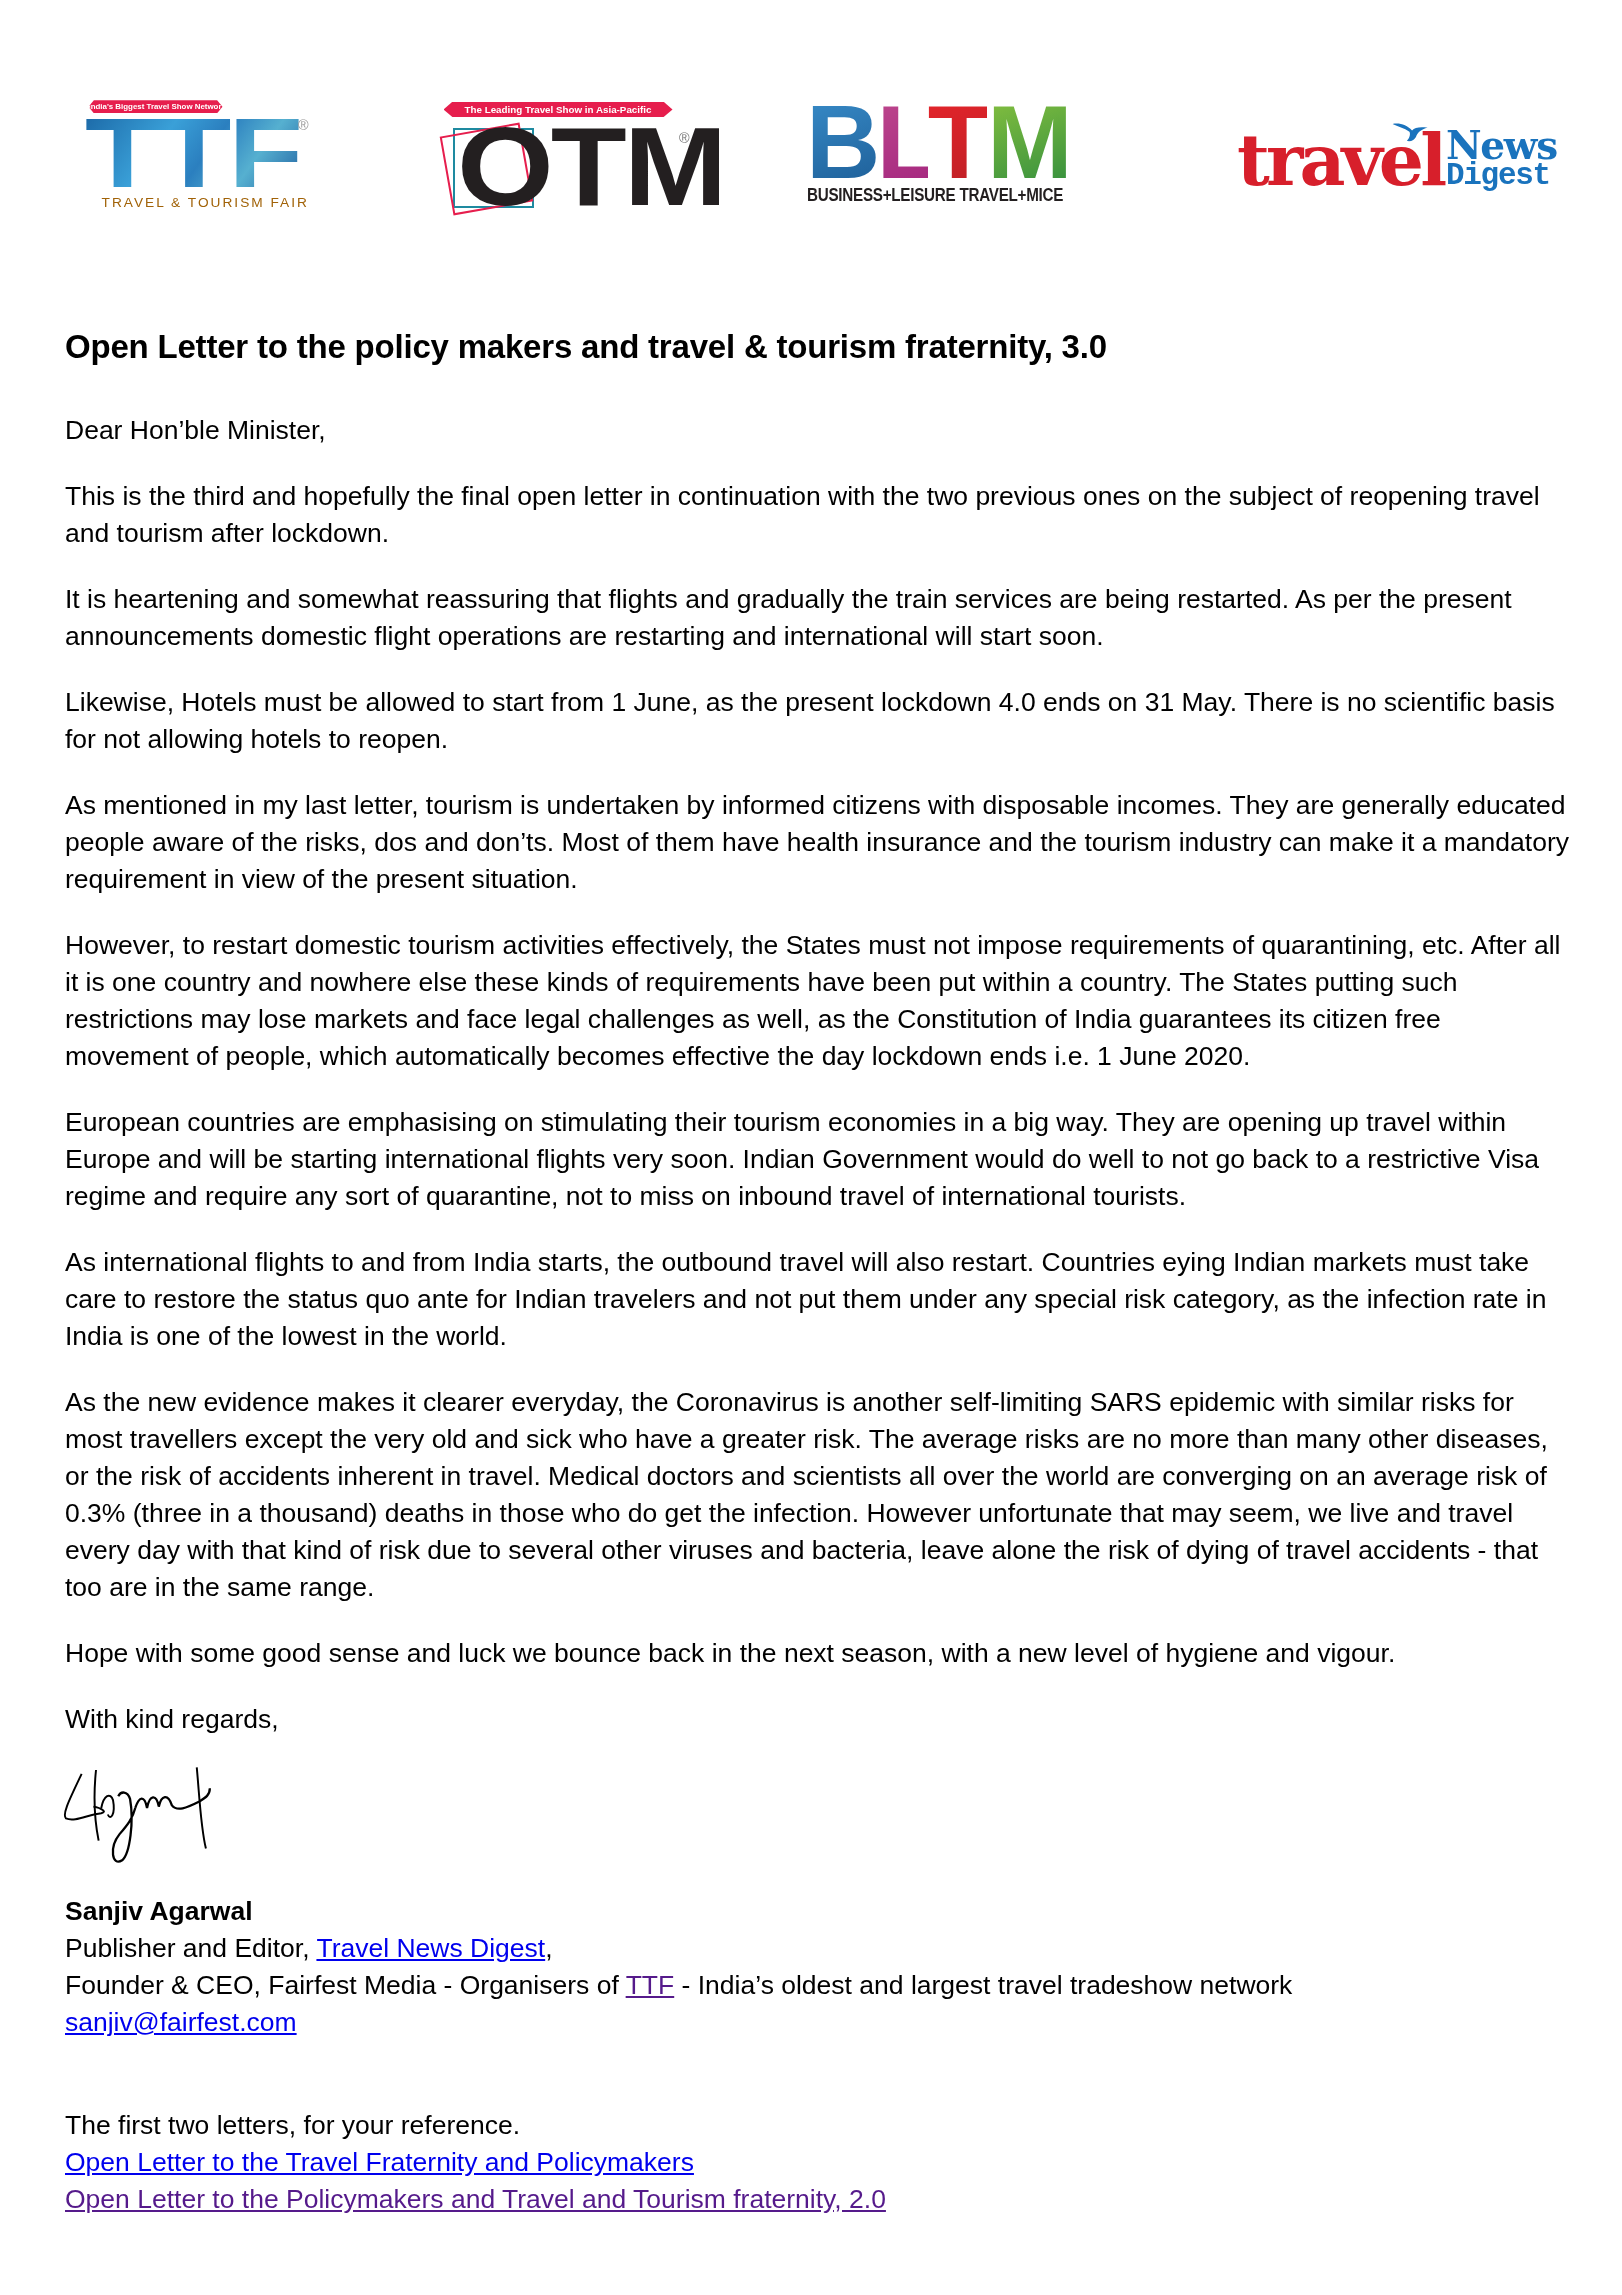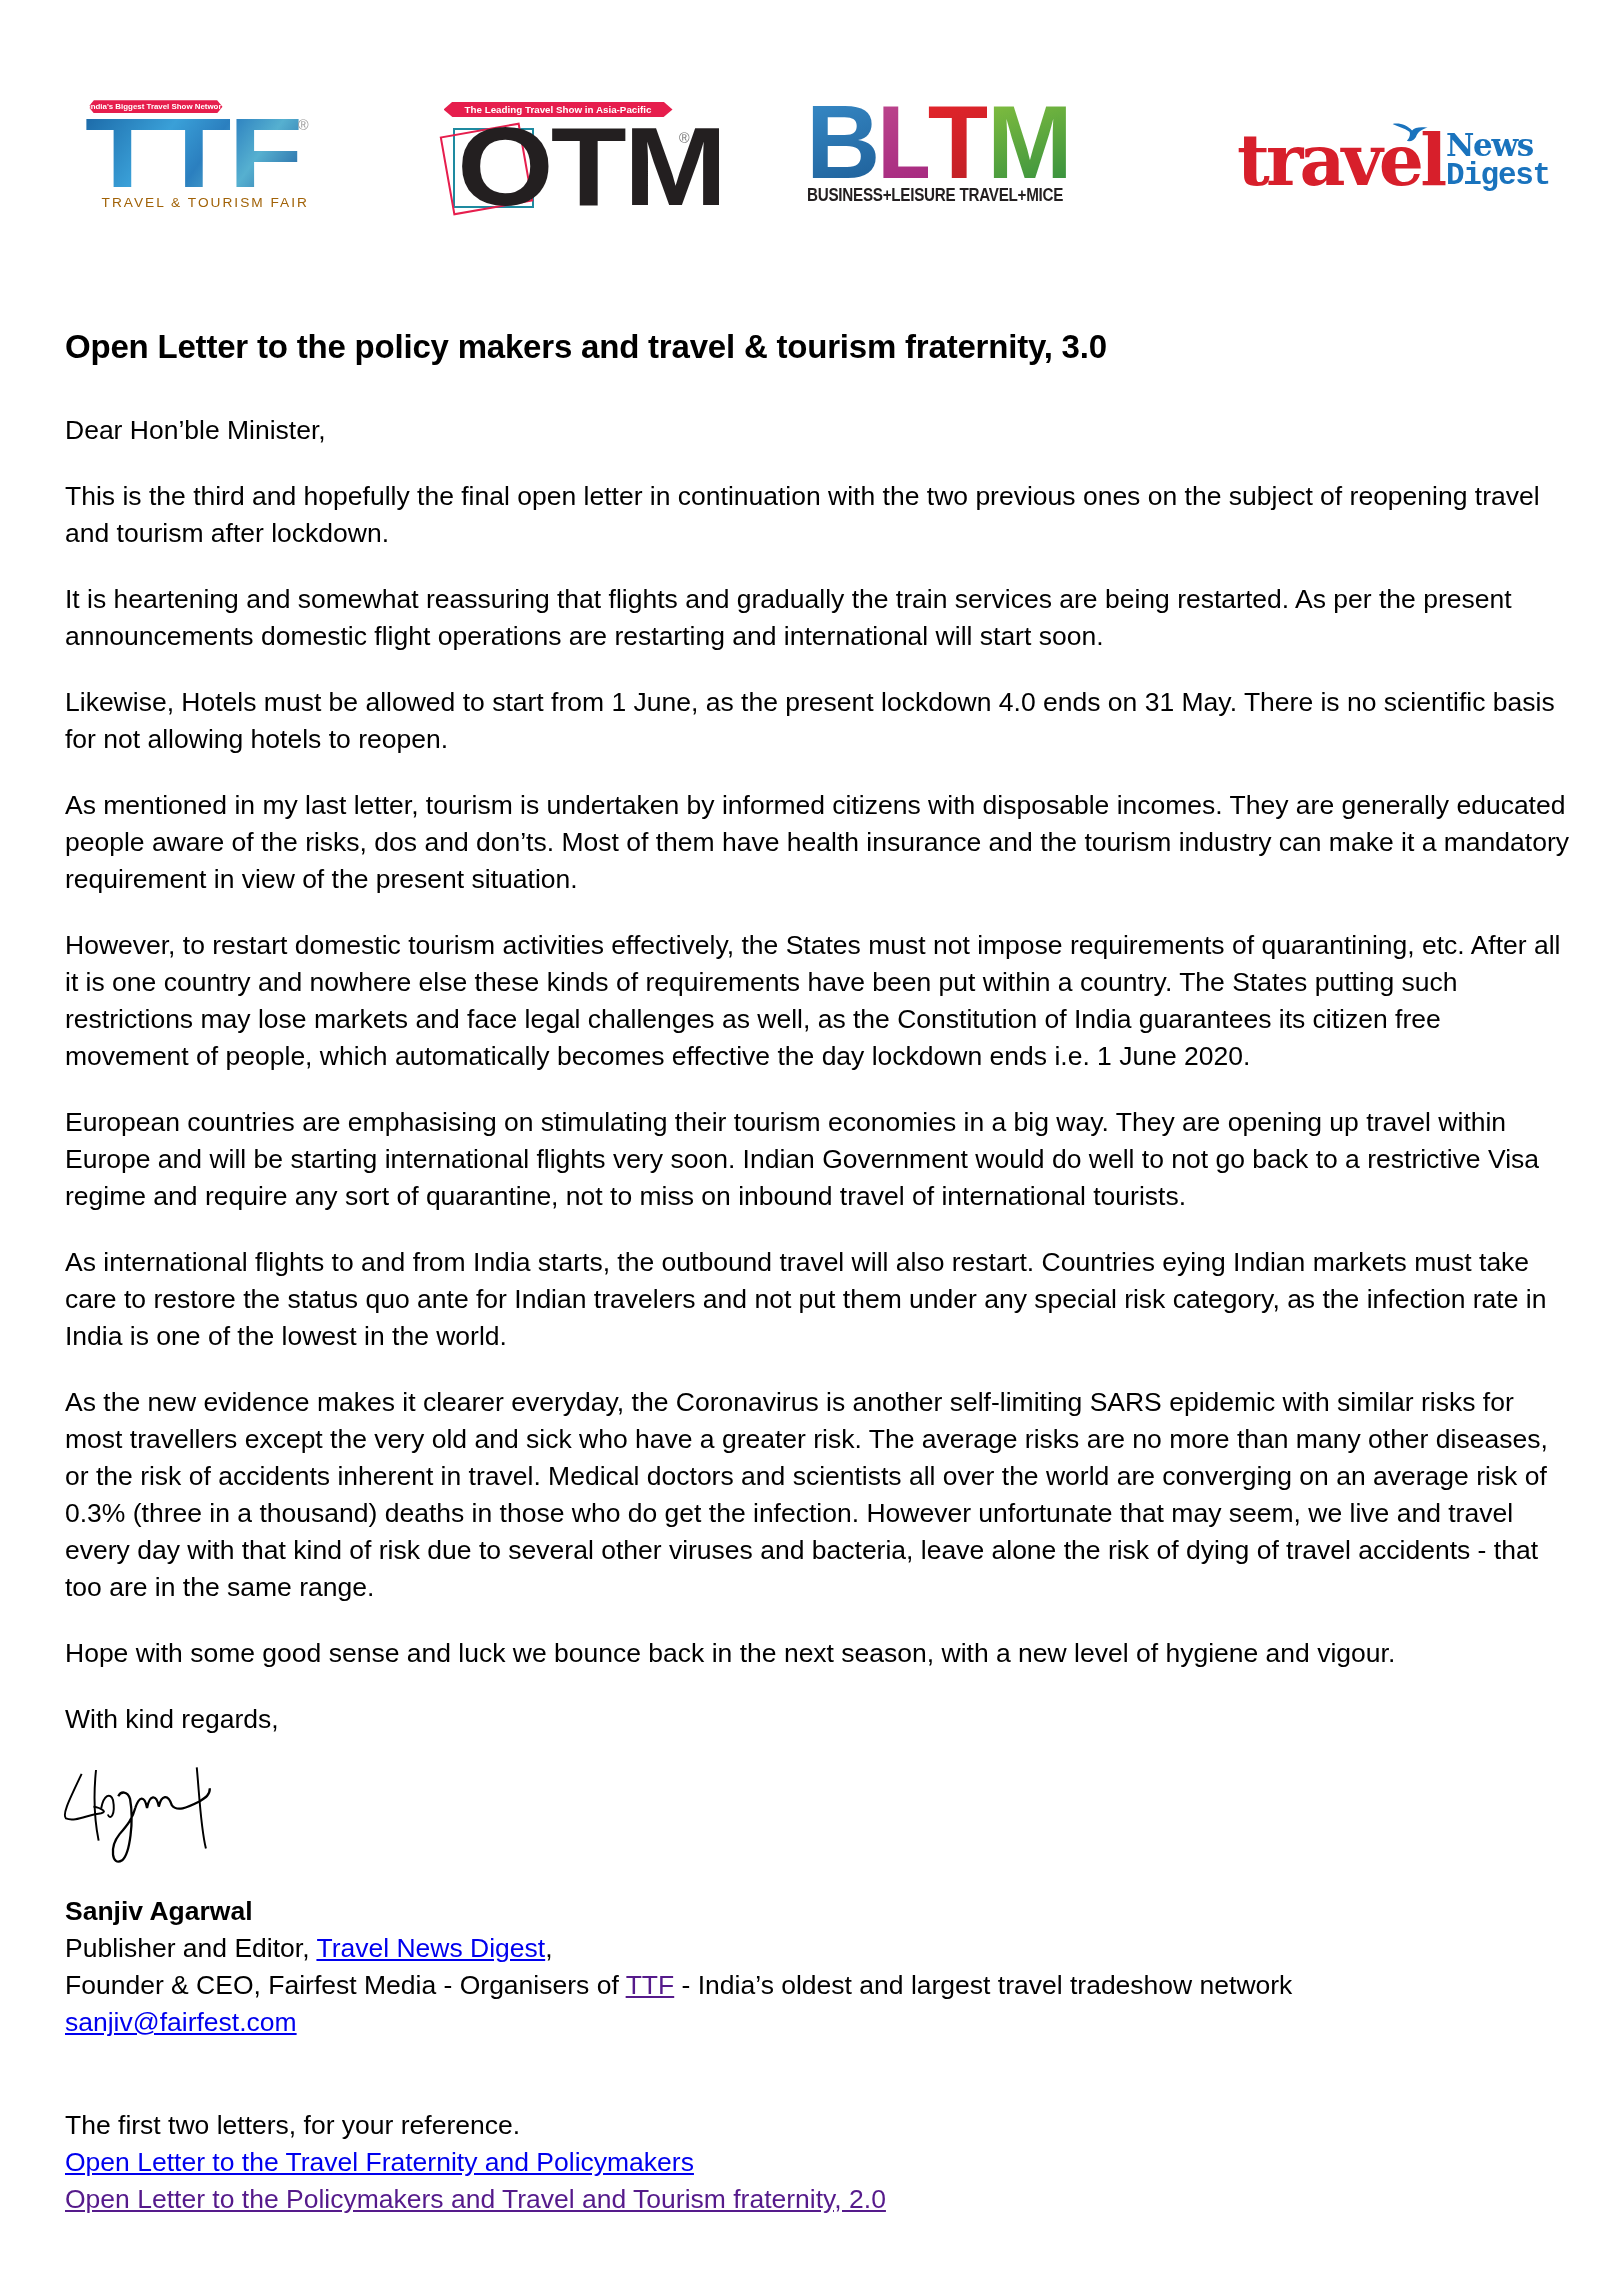--- a/index.html
+++ b/index.html
@@ -40,21 +40,21 @@
   .bltm .t { background:linear-gradient(160deg,#e8252b,#b91f25); -webkit-background-clip:text; background-clip:text; color:transparent; }
   .bltm .m { background:linear-gradient(160deg,#8dc43f,#2b8a3e); -webkit-background-clip:text; background-clip:text; color:transparent; }
   .bltm .sub { position:absolute; left:1.3px; top:80px; font-size:17.7px; font-weight:bold; color:#231f20;
                letter-spacing:-0.3px; transform:scaleX(0.86); transform-origin:left; white-space:nowrap; }
 
   
   .tnd { left:1237px; top:121px; width:340px; height:85px; }
   .tnd .travel { position:absolute; left:0; top:6.5px; font-family:"DejaVu Serif", serif; font-weight:bold;
                  font-size:71px; line-height:65px; color:#d71f2b; letter-spacing:-3.9px; }
   .tnd .news { position:absolute; left:209px; top:9.2px; font-family:"DejaVu Serif", serif; font-weight:bold;
-               font-size:31px; line-height:31px; color:#1a73bd; letter-spacing:-1.3px; }
+               font-size:39px; line-height:31px; color:#1a73bd; letter-spacing:-1.3px; }
   .tnd .digest { position:absolute; left:209px; top:39px; font-family:Liberation Mono, monospace; font-weight:bold;
                  font-size:31px; line-height:31px; color:#1a73bd; letter-spacing:-1.3px; }
   .tnd .bird { position:absolute; left:154px; top:-1.3px; width:46px; height:26px; }
 
   
   .content { position:absolute; left:65px; top:327px; width:1505px; }
   h1 { font-family:"Liberation Sans", sans-serif; font-weight:bold; font-size:33px; line-height:39px;
        margin:0 0 46px 0; letter-spacing:-0.2px; }
   p { font-size:26.5px; line-height:37px; margin:12px 0 29px 0; }
   p.tight { margin-bottom:0; }

